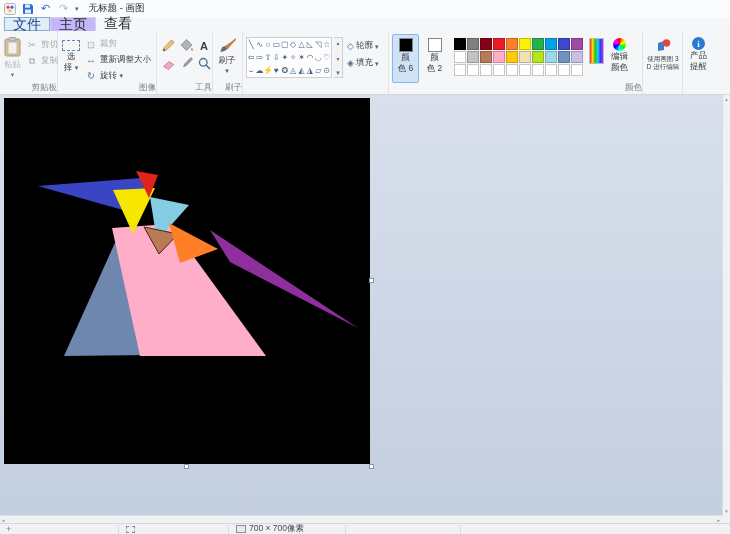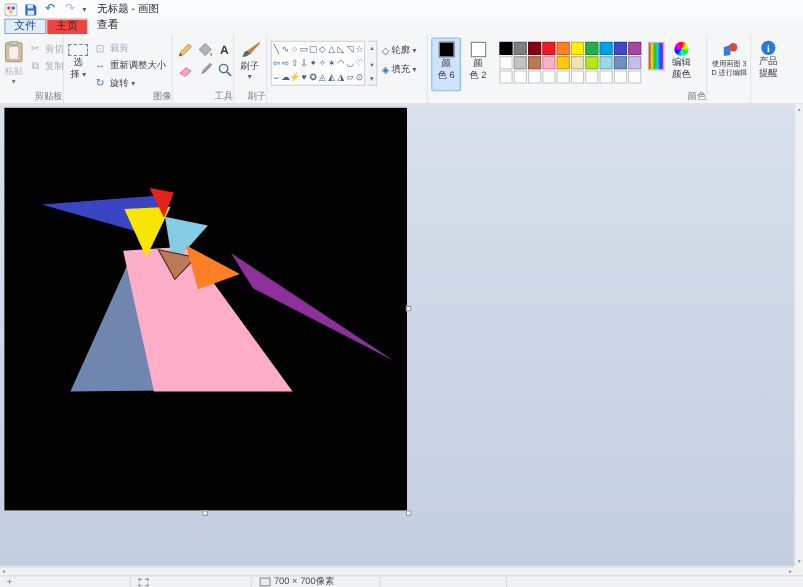--- a/index.html
+++ b/index.html
@@ -9,23 +9,23 @@
   
   .titlebar{position:absolute;left:0;top:0;width:730px;height:17px;background:#fbfcfd;display:flex;align-items:center;gap:5px;padding-left:3px}
   .qat-icon{width:13px;height:13px;display:flex;align-items:center;justify-content:center;font-size:11px;line-height:1}
   .undo-glyph{color:#2f6bd8;font-size:11px}
   .redo-glyph{color:#b4b9bf;font-size:11px}
   .caret-tb{font-size:7px;color:#5a5f66}
   .title-text{font-size:9.5px;color:#1f2328;margin-left:5px}
 
   
   .menubar{position:absolute;left:0;top:17px;width:730px;height:14px;background:#f6f7f8;display:flex;padding-left:4px}
-  .tab{height:14px;line-height:12px;padding:0 8px;font-size:10px;color:#2a2d32}
+  .tab{height:14px;line-height:12px;padding:0 8px;font-size:14px;color:#2a2d32}
   .tab.file{background:#e2edfa;border:1px solid #85accf;color:#19478a}
-  .tab.active{background:#ef4444;border:1px solid #d4d7db;border-bottom:none}
+  .tab.active{background:#c4b5fd;border:1px solid #d4d7db;border-bottom:none}
 
   
   .ribbon{position:absolute;left:0;top:31px;width:730px;height:64px;background:#f5f6f7;border-bottom:1px solid #d4d7db;display:flex}
   .group{position:relative;height:100%;border-right:1px solid #e0e3e7;padding:3px 2px 11px 3px;display:flex;gap:2px;flex:none}
   .group-label{position:absolute;left:0;bottom:0;width:100%;text-align:right;font-size:8.5px;color:#7c828a}
   .bigbtn{display:flex;flex-direction:column;align-items:center;padding-top:2px;gap:1px;border:1px solid transparent;border-radius:2px}
   .bigbtn .lbl{font-size:8.5px;line-height:1.15;white-space:nowrap}
   .caret{font-size:7px;color:#5a5f66;line-height:1}
   .dis{color:#a6abb2}
   .vstack{display:flex;flex-direction:column;gap:1px;padding-top:3px}

